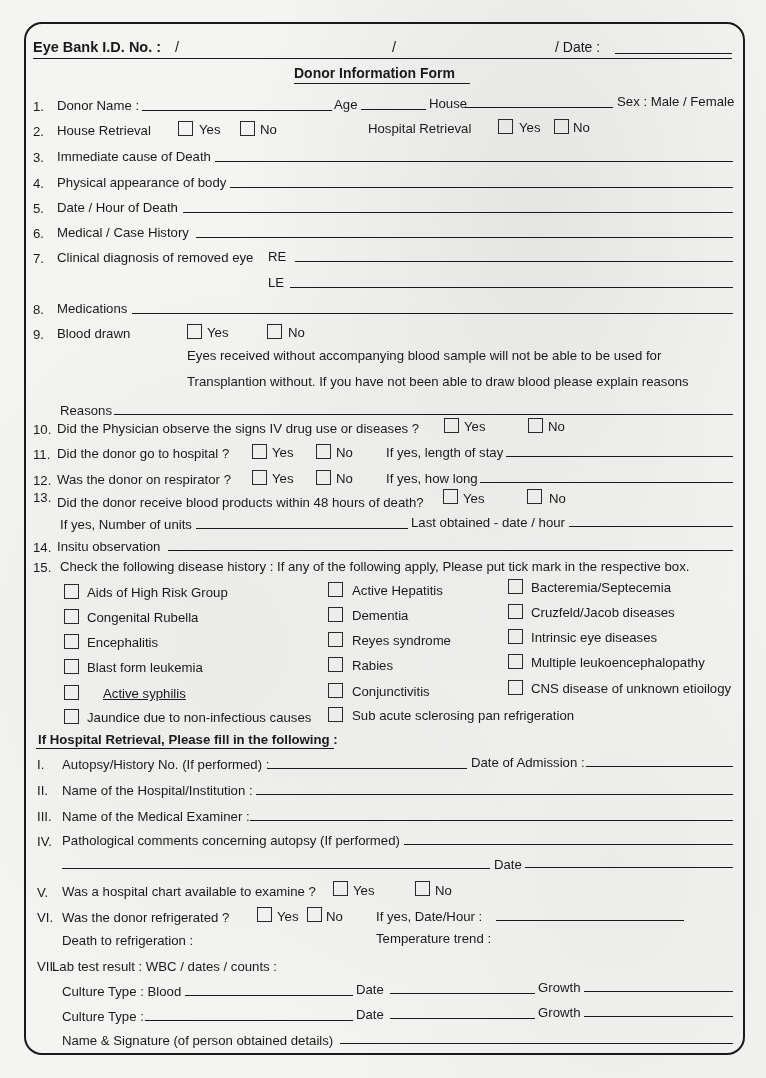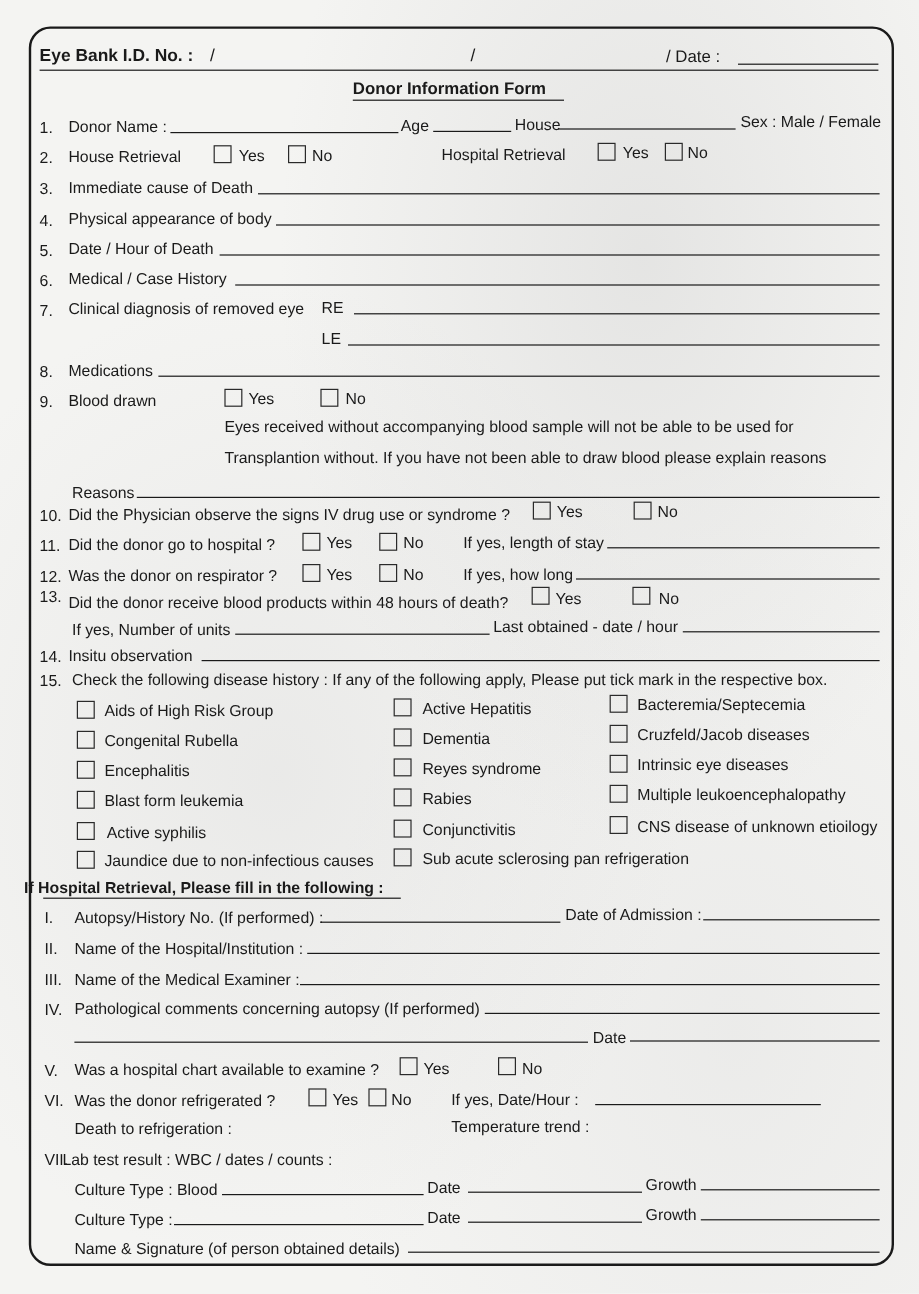--- a/index.html
+++ b/index.html
@@ -98,21 +98,21 @@
 <div class="cb" style="left:187px;top:324px"></div>
 <span class="t" style="left:207px;top:326px">Yes</span>
 <div class="cb" style="left:267px;top:324px"></div>
 <span class="t" style="left:288px;top:326px">No</span>
 <span class="t" style="left:187px;top:349px">Eyes received without accompanying blood sample will not be able to be used for</span>
 <span class="t" style="left:187px;top:375px">Transplantion without. If you have not been able to draw blood please explain reasons</span>
 <span class="t" style="left:60px;top:404px">Reasons</span>
 <div class="line" style="left:114px;top:414px;width:619px"></div>
 
 <span class="t" style="left:33px;top:423px">10.</span>
-<span class="t" style="left:57px;top:422px">Did the Physician observe the signs IV drug use or syndrome ?</span>
+<span class="t" style="left:57px;top:422px">Did the Physician observe the signs IV drug use or diseases ?</span>
 <div class="cb" style="left:444px;top:418px"></div>
 <span class="t" style="left:464px;top:420px">Yes</span>
 <div class="cb" style="left:528px;top:418px"></div>
 <span class="t" style="left:548px;top:420px">No</span>
 
 <span class="t" style="left:33px;top:448px">11.</span>
 <span class="t" style="left:57px;top:447px">Did the donor go to hospital ?</span>
 <div class="cb" style="left:252px;top:444px"></div>
 <span class="t" style="left:272px;top:446px">Yes</span>
 <div class="cb" style="left:316px;top:444px"></div>
@@ -150,21 +150,21 @@
 <div id="disease-grid">
     <div class="cb" style="left: 64px; top: 584px;"></div>
     <span class="t" style="left: 87px; top: 586px;">Aids  of High Risk Group</span>
     <div class="cb" style="left: 64px; top: 609px;"></div>
     <span class="t" style="left: 87px; top: 611px;">Congenital Rubella</span>
     <div class="cb" style="left: 64px; top: 634px;"></div>
     <span class="t" style="left: 87px; top: 636px;">Encephalitis</span>
     <div class="cb" style="left: 64px; top: 659px;"></div>
     <span class="t" style="left: 87px; top: 661px;">Blast form leukemia</span>
     <div class="cb" style="left: 64px; top: 685px;"></div>
-    <span class="t" style="left: 89px; top: 687px;">Active syphilis</span>
+    <span class="t" style="left: 103px; top: 687px; text-decoration: underline;">Active syphilis</span>
     <div class="cb" style="left: 64px; top: 709px;"></div>
     <span class="t" style="left: 87px; top: 711px;">Jaundice due to non-infectious causes</span>
     <div class="cb" style="left: 328px; top: 582px;"></div>
     <span class="t" style="left: 352px; top: 584px;">Active Hepatitis</span>
     <div class="cb" style="left: 328px; top: 607px;"></div>
     <span class="t" style="left: 352px; top: 609px;">Dementia</span>
     <div class="cb" style="left: 328px; top: 632px;"></div>
     <span class="t" style="left: 352px; top: 634px;">Reyes syndrome</span>
     <div class="cb" style="left: 328px; top: 657px;"></div>
     <span class="t" style="left: 352px; top: 659px;">Rabies</span>
@@ -177,21 +177,21 @@
     <div class="cb" style="left: 508px; top: 604px;"></div>
     <span class="t" style="left: 531px; top: 606px;">Cruzfeld/Jacob diseases</span>
     <div class="cb" style="left: 508px; top: 629px;"></div>
     <span class="t" style="left: 531px; top: 631px;">Intrinsic eye diseases</span>
     <div class="cb" style="left: 508px; top: 654px;"></div>
     <span class="t" style="left: 531px; top: 656px;">Multiple leukoencephalopathy</span>
     <div class="cb" style="left: 508px; top: 680px;"></div>
     <span class="t" style="left: 531px; top: 682px;">CNS disease of unknown etioilogy</span>
   </div>
 
-<span class="t b" style="left:20px;top:733px">If Hospital Retrieval, Please fill in the following :</span>
+<span class="t b" style="left:38px;top:733px">If Hospital Retrieval, Please fill in the following :</span>
 <div class="line" style="left:36px;top:748px;width:298px"></div>
 
 <span class="t" style="left:37px;top:758px">I.</span>
 <span class="t" style="left:62px;top:758px">Autopsy/History No. (If performed) :</span>
 <div class="line" style="left:267px;top:768px;width:200px"></div>
 <span class="t" style="left:471px;top:756px">Date of Admission :</span>
 <div class="line" style="left:586px;top:766px;width:147px"></div>
 
 <span class="t" style="left:37px;top:784px">II.</span>
 <span class="t" style="left:62px;top:784px">Name of the Hospital/Institution :</span>

